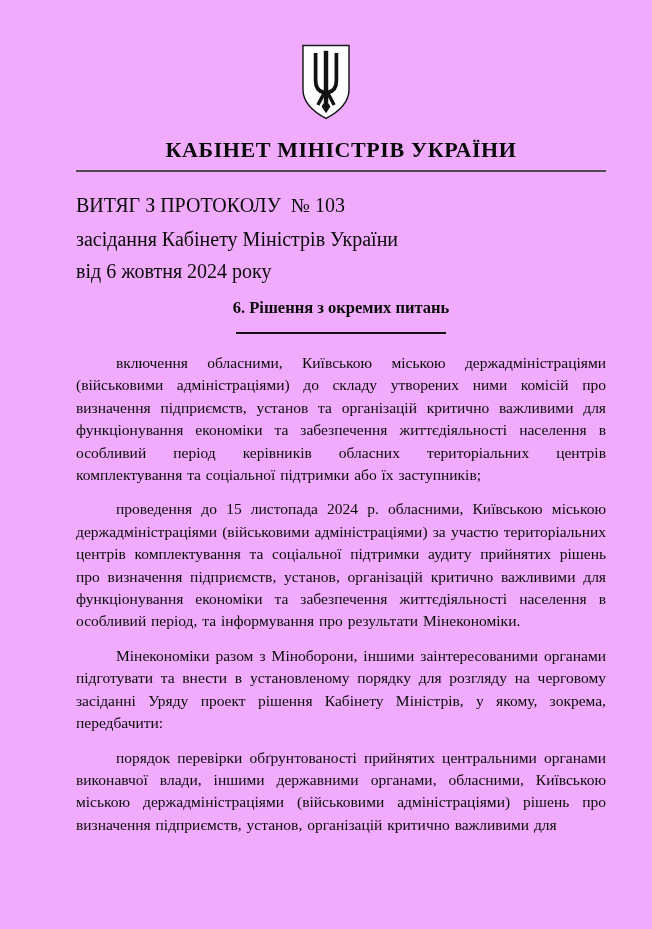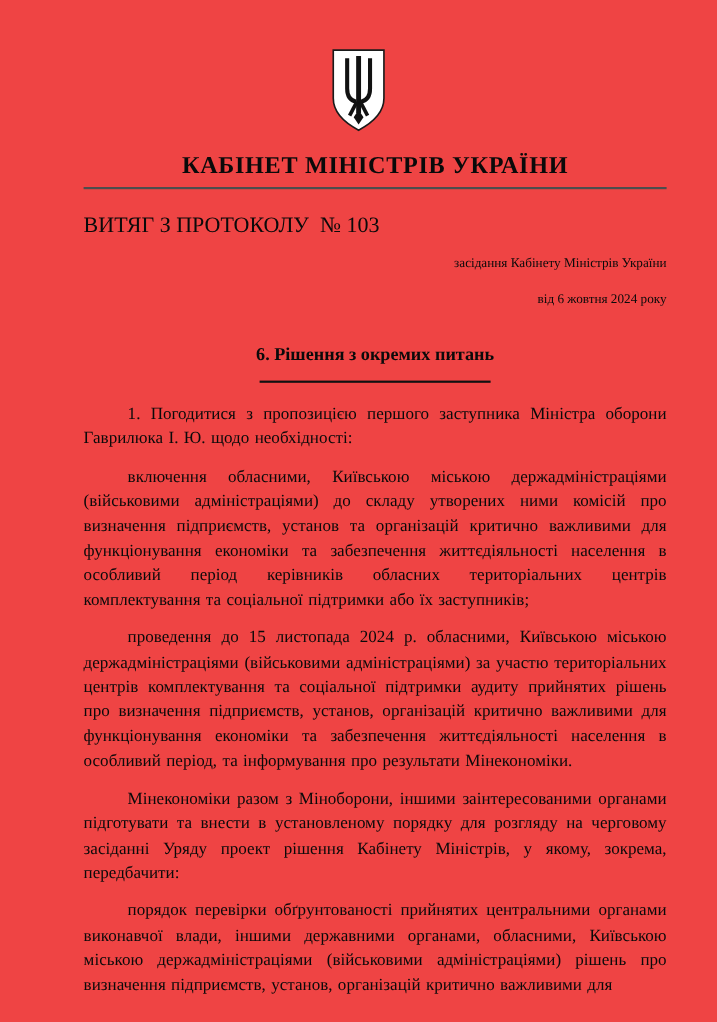--- a/index.html
+++ b/index.html
@@ -1,20 +1,20 @@
 <!DOCTYPE html>
 <html lang="uk"><head>
 <meta charset="utf-8">
 <style>
   html, body { margin: 0; padding: 0; background: #ffffff; }
   .page {
     position: relative;
     width: 652px;
     height: 929px;
-    background: #ef4444;
+    background: #f0abfc;
     font-family: "Liberation Serif", serif;
     color: #0a0a0a;
     overflow: hidden;
     box-sizing: border-box;
   }
   .content {
     margin-left: 76px;
     margin-right: 46px; 
   }
   .emblem-wrap {
@@ -35,30 +35,30 @@
     border-top: 2px solid #4d4d4d;
     margin: 8px 0 0 0;
   }
   .doc-title {
     font-size: 20px;
     margin-top: 21px;
     line-height: 24px;
     white-space: pre-wrap;
   }
   .doc-sub {
-    text-align: right;
-    font-size: 12px;
+    text-align: left;
+    font-size: 20px;
     margin-top: 13px;
     line-height: 19px;
   }
   .section-heading {
     text-align: center;
     font-size: 16.5px;
     font-weight: 700;
-    margin-top: 31px;
+    margin-top: 17px;
     line-height: 19px;
   }
   .section-rule {
     width: 210px;
     border: 0;
     border-top: 2px solid #111111;
     margin: 15px auto 0 auto;
   }
   .body-text { margin-top: 18px; }
   .body-text p {
@@ -99,21 +99,20 @@
 
     <div class="doc-sub">засідання Кабінету Міністрів України</div>
 
     <div class="doc-sub">від 6 жовтня 2024 року</div>
 
     <div class="section-heading">6. Рішення з окремих питань</div>
 
     <hr class="section-rule">
 
     <div class="body-text">
-      <p>1. Погодитися з пропозицією першого заступника Міністра оборони Гаврилюка І. Ю. щодо необхідності:</p>
       <p>включення обласними, Київською міською держадміністраціями (військовими адміністраціями) до складу утворених ними комісій про визначення підприємств, установ та організацій критично важливими для функціонування економіки та забезпечення життєдіяльності населення в особливий період керівників обласних територіальних центрів комплектування та соціальної підтримки або їх заступників;</p>
       <p>проведення до 15 листопада 2024 р. обласними, Київською міською держадміністраціями (військовими адміністраціями) за участю територіальних центрів комплектування та соціальної підтримки аудиту прийнятих рішень про визначення підприємств, установ, організацій критично важливими для функціонування економіки та забезпечення життєдіяльності населення в особливий період, та інформування про результати Мінекономіки.</p>
       <p>Мінекономіки разом з Міноборони, іншими заінтересованими органами підготувати та внести в установленому порядку для розгляду на черговому засіданні Уряду проект рішення Кабінету Міністрів, у якому, зокрема, передбачити:</p>
       <p>порядок перевірки обґрунтованості прийнятих центральними органами виконавчої влади, іншими державними органами, обласними, Київською міською держадміністраціями (військовими адміністраціями) рішень про визначення підприємств, установ, організацій критично важливими для</p>
     </div>
 
   </div>
 </div>
 
 </body></html>

